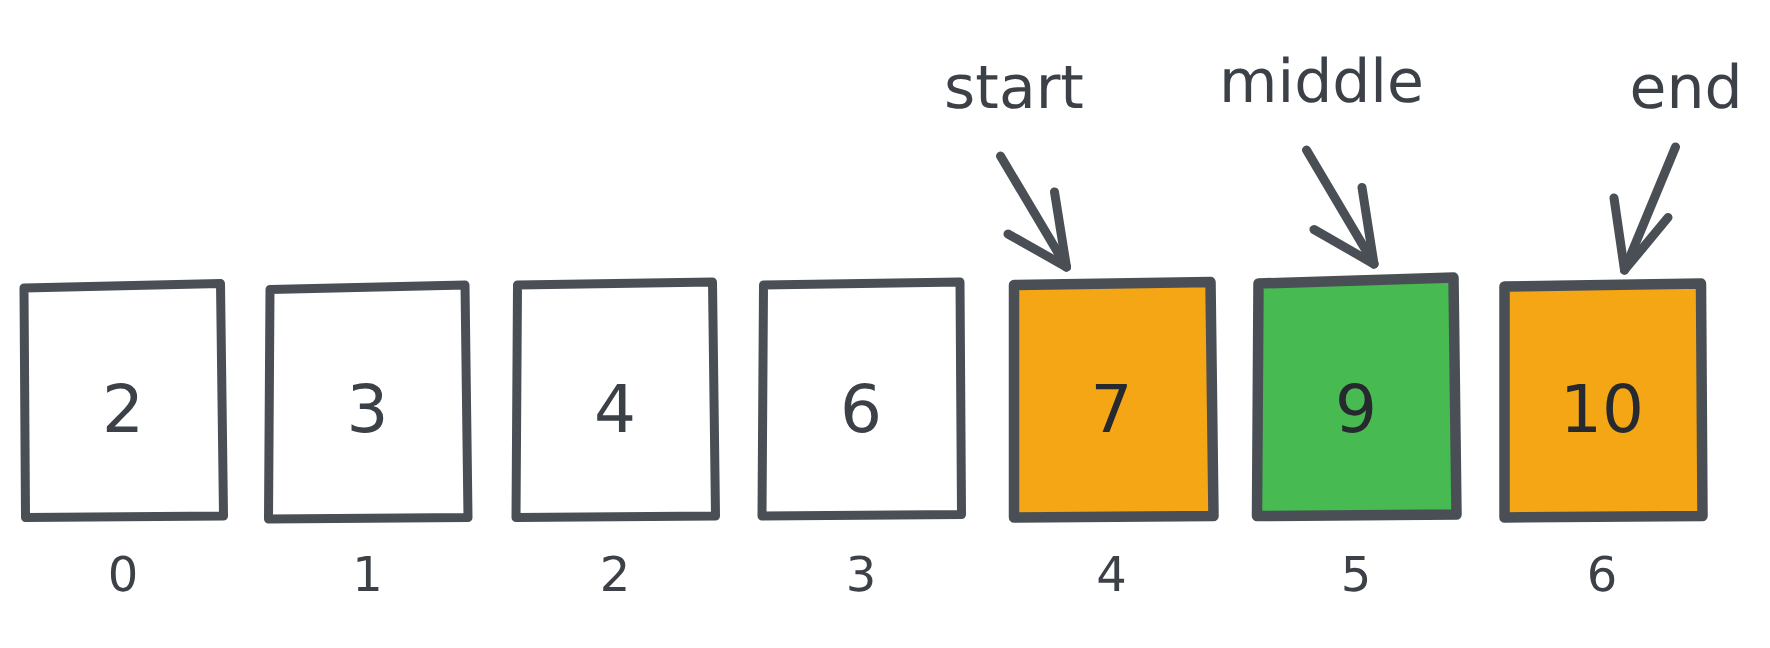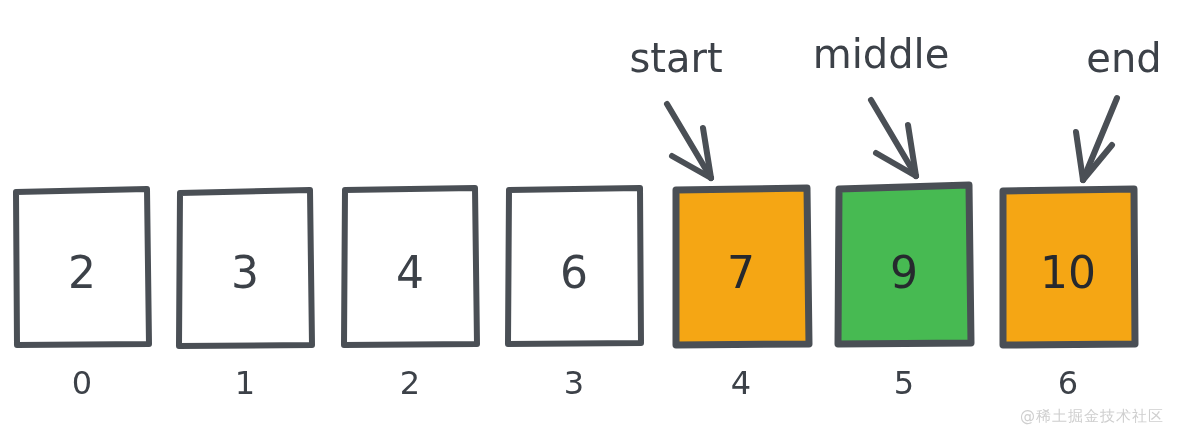--- a/index.html
+++ b/index.html
@@ -107,15 +107,14 @@
       <text x="1124" y="72" text-anchor="middle" font-family="'DejaVu Sans', sans-serif" font-size="40" fill="#3c4148">end</text>
       <g>
         <path d="M1117,98 L1083,180" fill="none" stroke="#4a4f55" stroke-width="6" stroke-linecap="round"></path>
         <path d="M1083,180 L1076,132" fill="none" stroke="#4a4f55" stroke-width="6" stroke-linecap="round"></path>
         <path d="M1083,180 L1112,145" fill="none" stroke="#4a4f55" stroke-width="6" stroke-linecap="round"></path>
       </g>
     </g>
 
   </svg>
 
-  <div class="wm">@稀土掘金技术社区</div>
 
 </div>
 
 </body></html>

